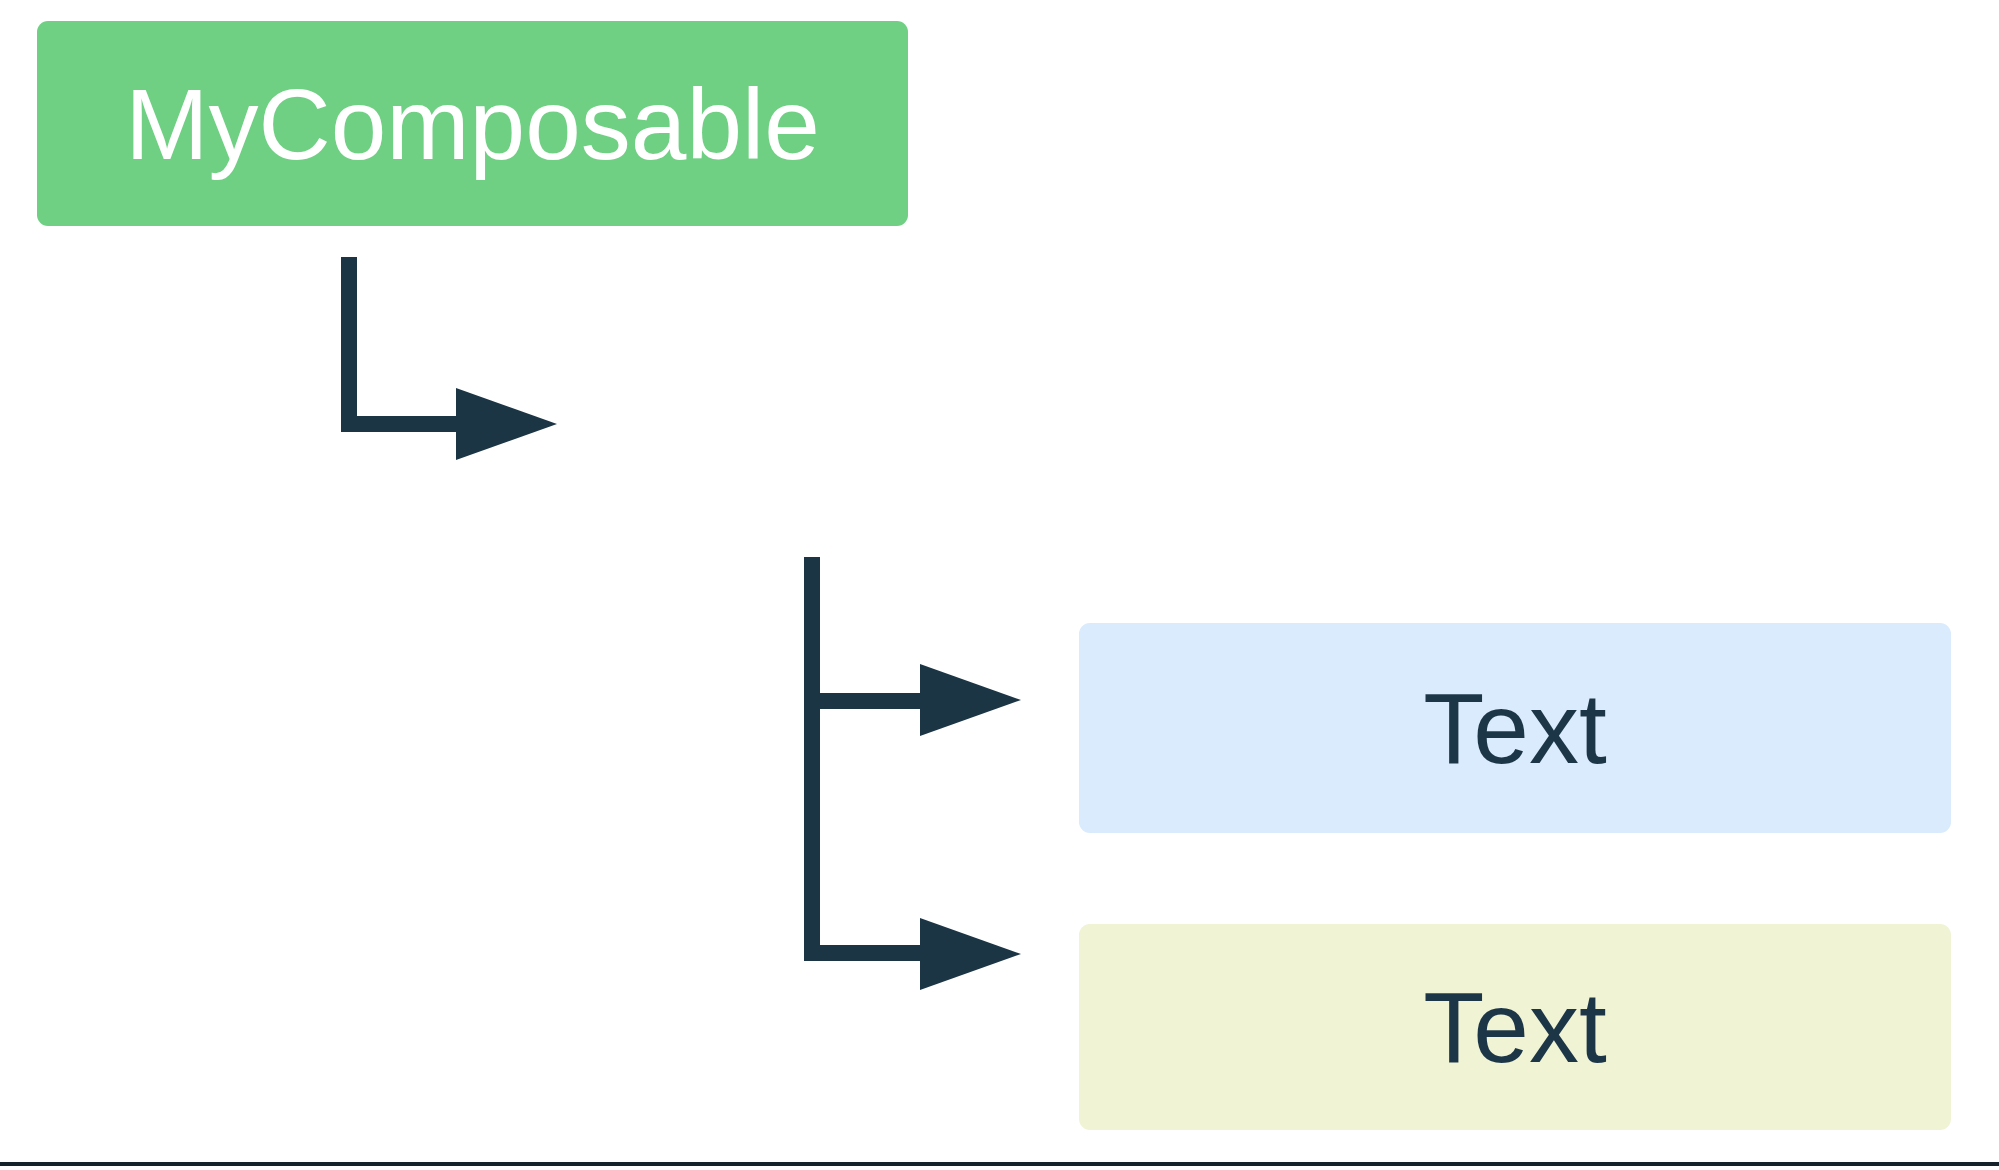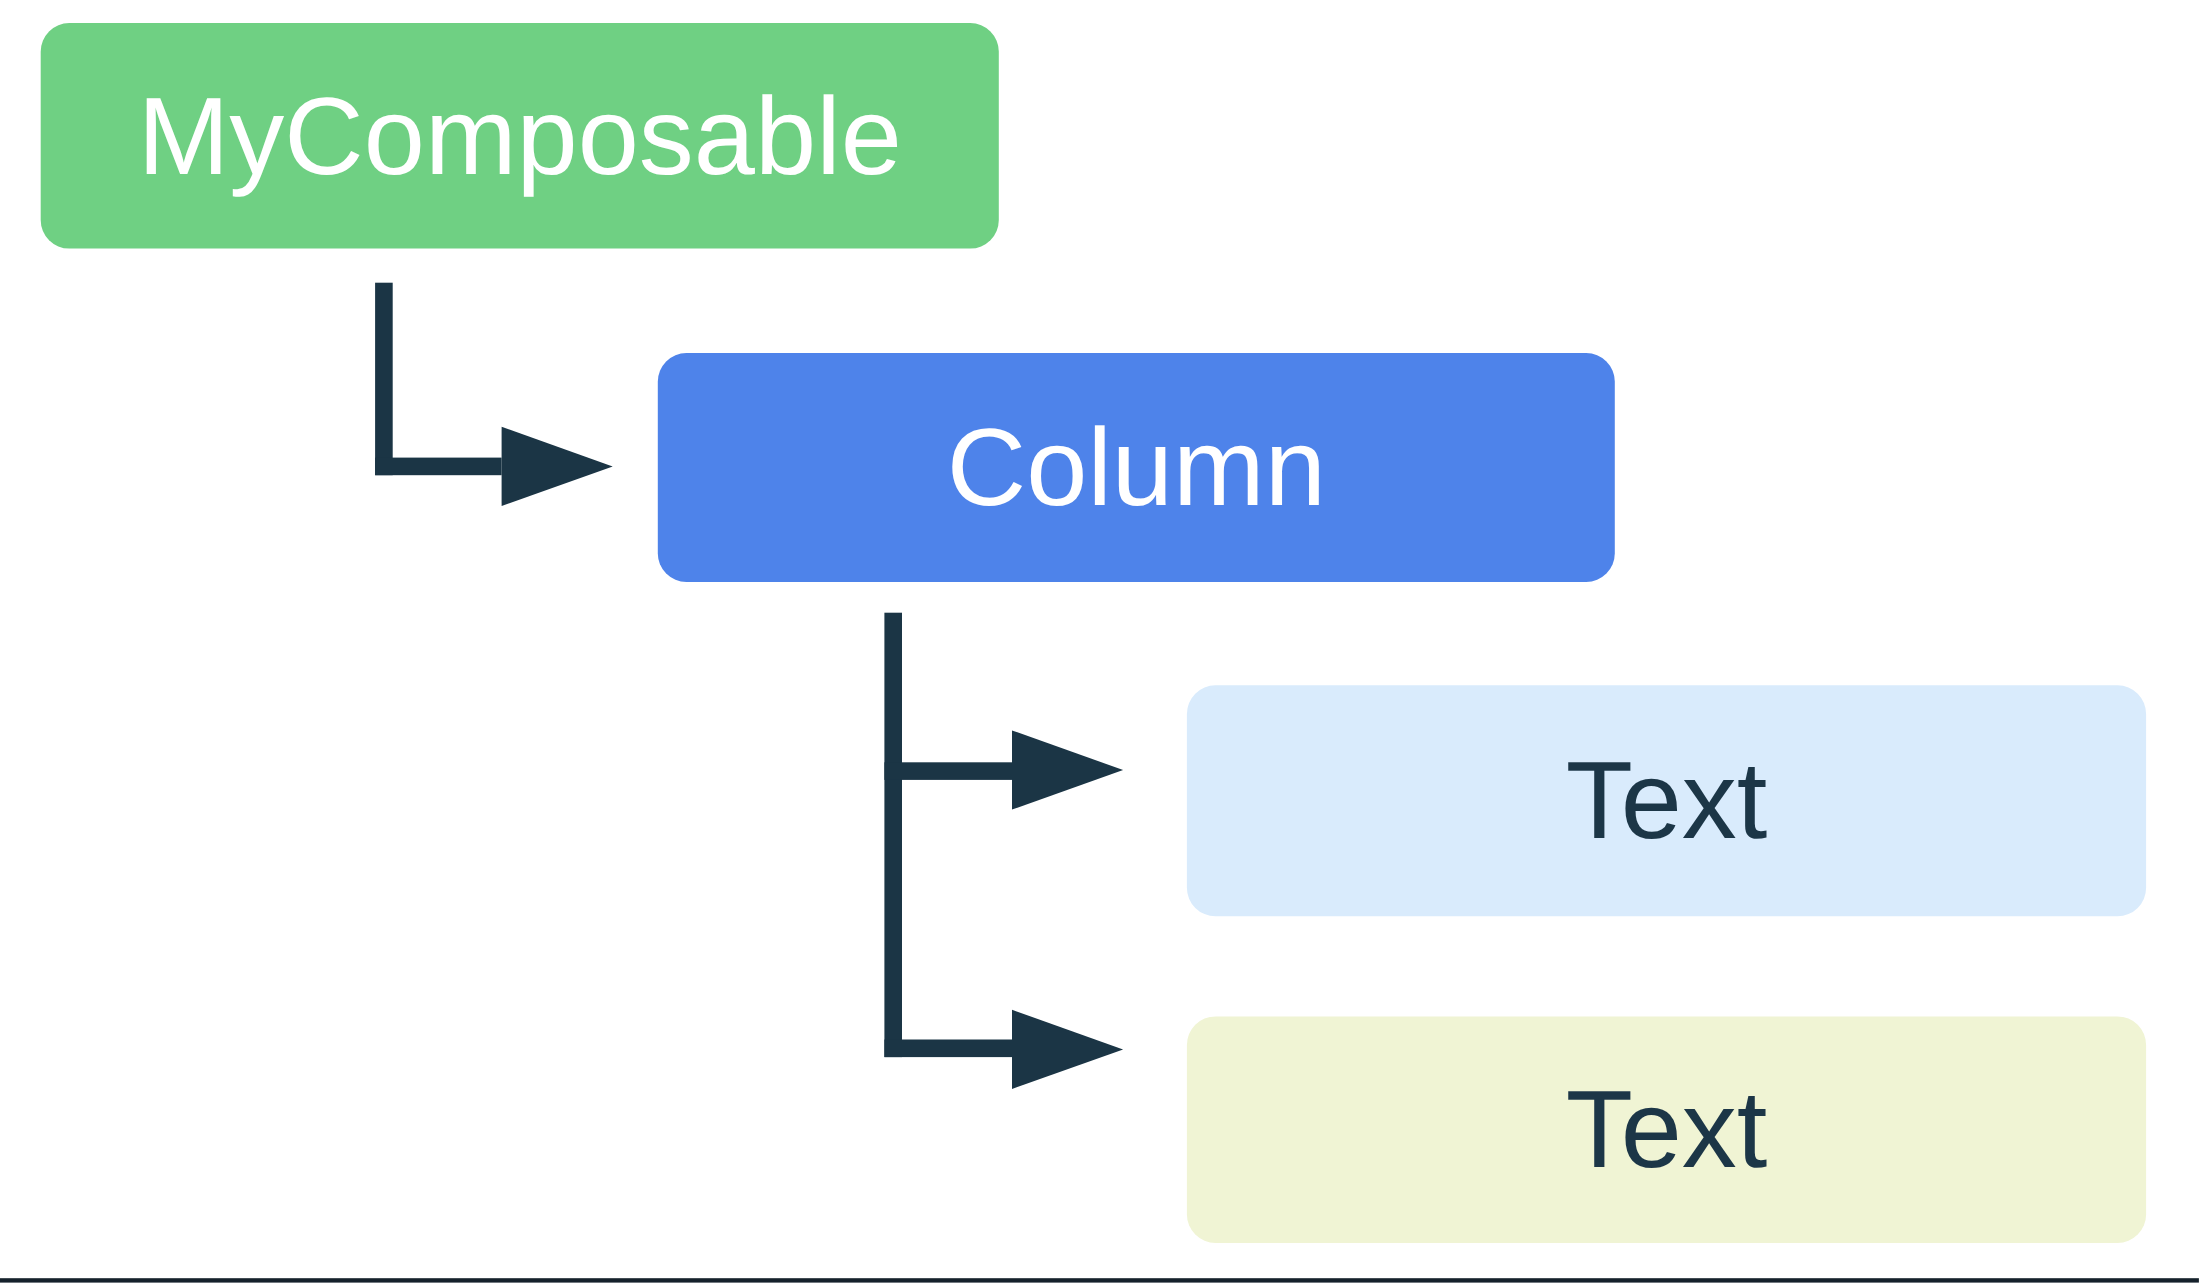--- a/index.html
+++ b/index.html
@@ -10,21 +10,21 @@
   .canvas {
     position: relative;
     width: 1999px;
     height: 1170px;
     background: var(--bg, #ffffff);
     overflow: hidden;
     font-family: "Liberation Sans", "DejaVu Sans", sans-serif;
   }
   .node {
     position: absolute;
-    border-radius: 26px;
+    border-radius: 11px;
     display: flex;
     align-items: center;
     justify-content: center;
     font-size: 100px;
     font-weight: 400;
     letter-spacing: 0;
     line-height: 1;
   }
   .node-root   { left: 37px;   top: 21px;   width: 871px; height: 205px; }
   .node-column { left: 598px;  top: 321px;  width: 870px; height: 208px; }
@@ -67,23 +67,20 @@
 </style>
 </head>
 <body>
 
 <div class="canvas">
 
   <div class="node node-root" style="background: rgb(111, 208, 131); color: rgb(255, 255, 255);">
     <span>MyComposable</span>
   </div>
 
-  <div class="node node-column" style="background: rgb(78, 131, 234); color: rgb(255, 255, 255);">
-    <span>Column</span>
-  </div>
 
   <div class="node node-text1" style="background: rgb(217, 235, 252); color: rgb(28, 54, 71);">
     <span>Text</span>
   </div>
 
   <div class="node node-text2" style="background: rgb(240, 244, 212); color: rgb(28, 54, 71);">
     <span>Text</span>
   </div>
 
   <div>

